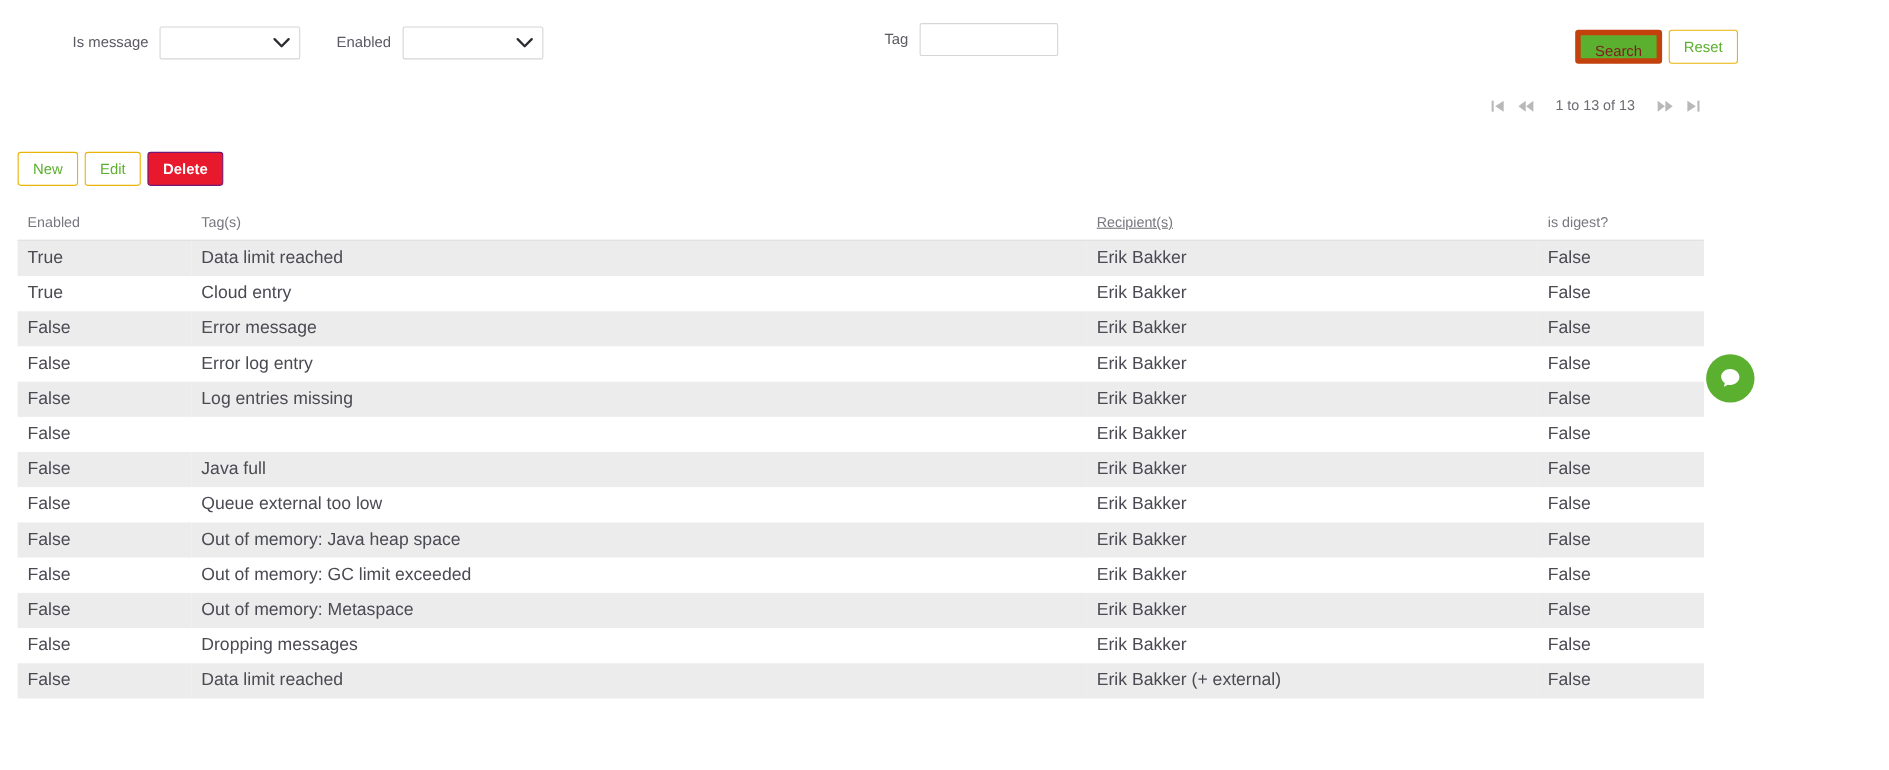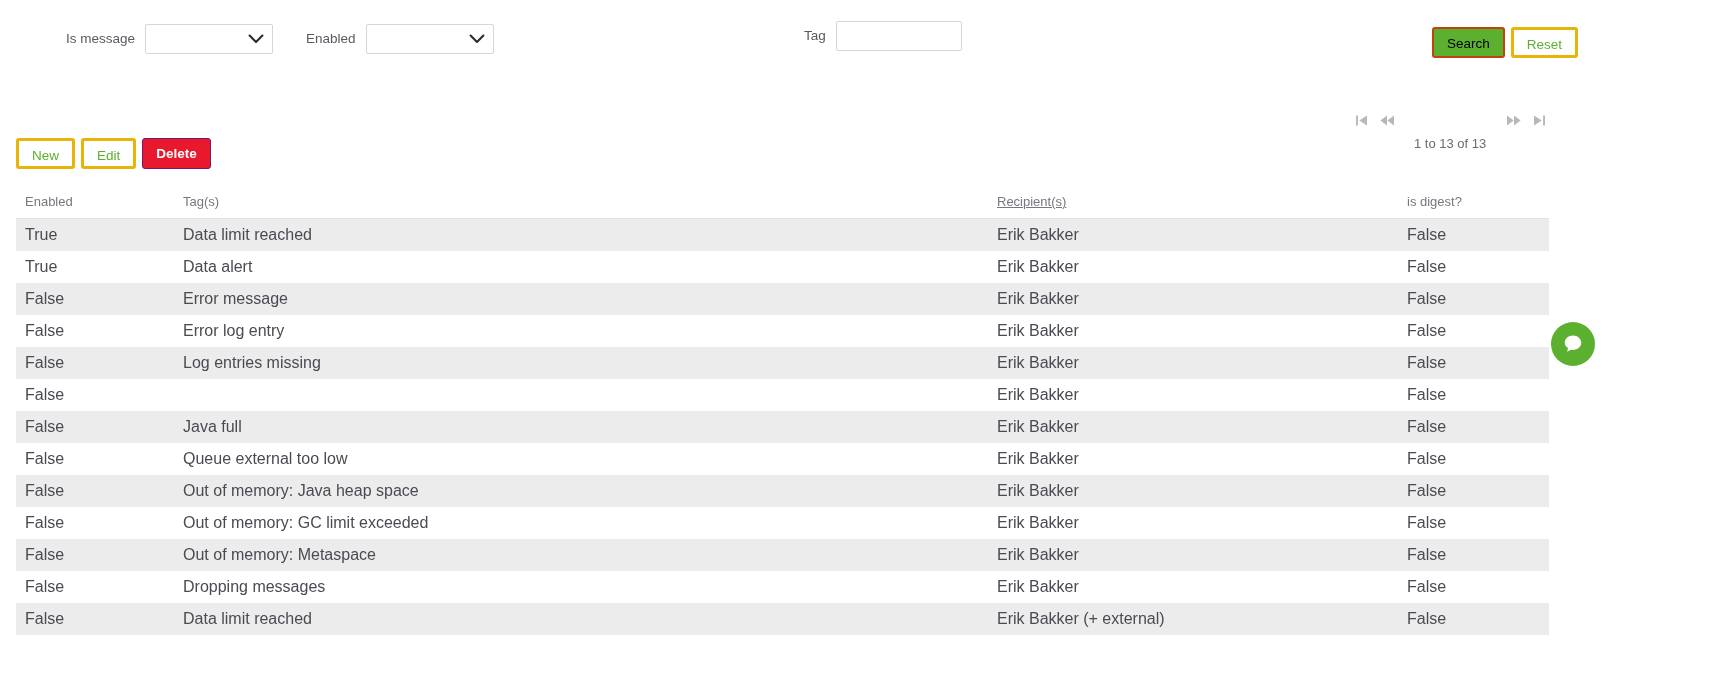--- a/index.html
+++ b/index.html
@@ -86,26 +86,26 @@
     border-radius: 3px;
     padding: 0 13px;
     height: 31px;
     line-height: 29px;
     cursor: pointer;
     white-space: nowrap;
     display: inline-block;
   }
   .btn-green-solid {
     background: #5cb030;
-    border: 2px solid #c2410c;
-    color: #000000;
+    border: 5px solid #c2410c;
+    color: #7f1d1d;
   }
   .btn-green-outline {
     background: #ffffff;
-    border: 3px solid #eab308;
+    border: 1px solid #eab308;
     color: #5cb030;
   }
   .btn-red-solid {
     background: #e8192c;
     border: 1px solid #701a75;
     color: #ffffff;
     font-weight: bold;
   }
 
   
@@ -125,21 +125,20 @@
     display: flex;
     align-items: center;
     justify-content: center;
     cursor: pointer;
   }
   .pg-btn svg { display: block; }
   .pg-label {
     padding: 0 14px;
     white-space: nowrap;
     line-height: 22px;
-    margin-top: 48px;
   }
 
   
   .crud {
     position: absolute;
     top: 138px;
     left: 16px;
     display: flex;
     gap: 6px;
   }
@@ -296,21 +295,21 @@
       </thead>
       <tbody id="grid-body">
           <tr class="odd">
             <td class="col-enabled">True</td>
             <td class="col-tags">Data limit reached</td>
             <td class="col-recipient">Erik Bakker</td>
             <td class="col-digest">False</td>
           </tr>
           <tr class="even">
             <td class="col-enabled">True</td>
-            <td class="col-tags">Data alert</td>
+            <td class="col-tags">Cloud entry</td>
             <td class="col-recipient">Erik Bakker</td>
             <td class="col-digest">False</td>
           </tr>
           <tr class="odd">
             <td class="col-enabled">False</td>
             <td class="col-tags">Error message</td>
             <td class="col-recipient">Erik Bakker</td>
             <td class="col-digest">False</td>
           </tr>
           <tr class="even">

